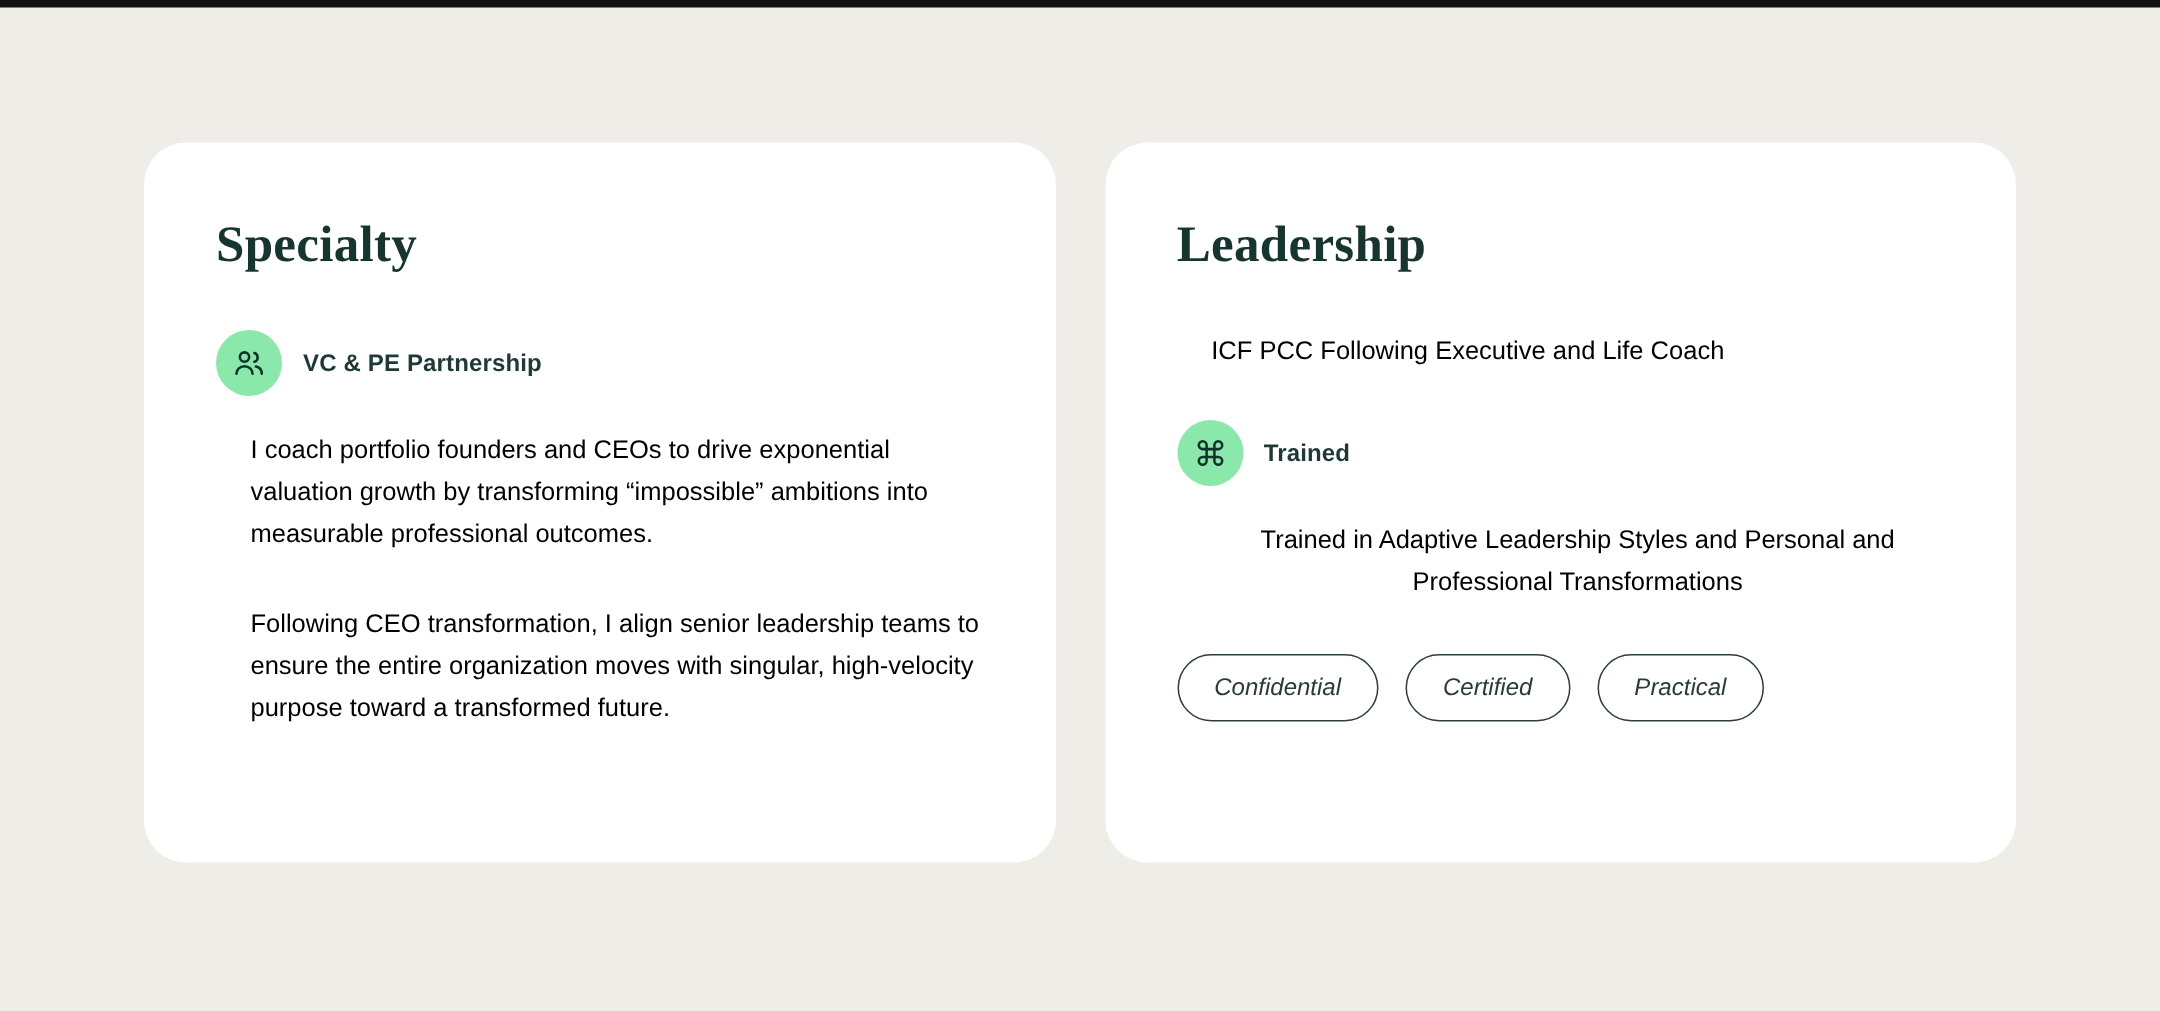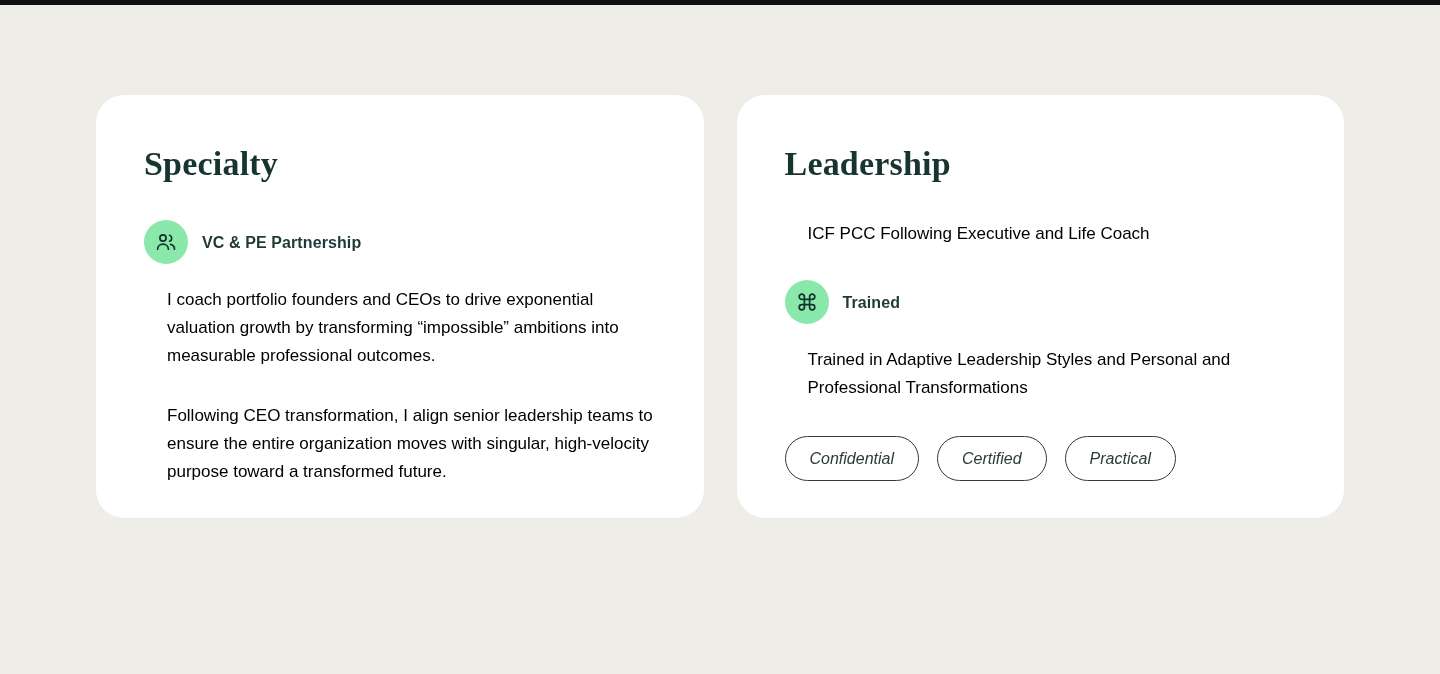--- a/index.html
+++ b/index.html
@@ -29,21 +29,21 @@
     left: 96px;
     width: 1248px;
     height: 480px;
     display: flex;
     gap: 33px;
   }
   .card {
     background: #FFFFFF;
     border-radius: 28px;
     width: 608px;
-    height: 423px;
+    height: 480px;
     padding: 48px 48px 40px 48px;
     position: relative;
   }
   .card-title {
     font-family: "Liberation Serif", "DejaVu Serif", serif;
     font-size: 34px;
     font-weight: 700;
     color: #17352F;
     letter-spacing: 0.2px;
     margin: 0;
@@ -88,21 +88,21 @@
   }
   
   #card-specialty .item-1 { margin-top: 38px; }
   #card-specialty .item-1 .item-body { margin-top: 22px; max-width: 500px; }
   #card-specialty .item-2 { margin-top: 32px; }
   #card-specialty .item-2 .item-body { margin-top: 22px; max-width: 520px; }
 
   
   #card-credentials .item-1 { margin-top: 38px; }
   #card-credentials .item-1 .item-body { margin-top: 22px; max-width: 520px; }
-  #card-credentials .item-2 { margin-top: 32px; }
+  #card-credentials .item-2 { margin-top: 32px; text-align: center; }
   #card-credentials .item-2 .item-body { margin-top: 22px; max-width: 500px; }
 
   .pill-row {
     display: flex;
     gap: 18px;
     margin-top: 34px;
   }
   .pill {
     border: 1px solid #2C3E3B;
     border-radius: 999px;

